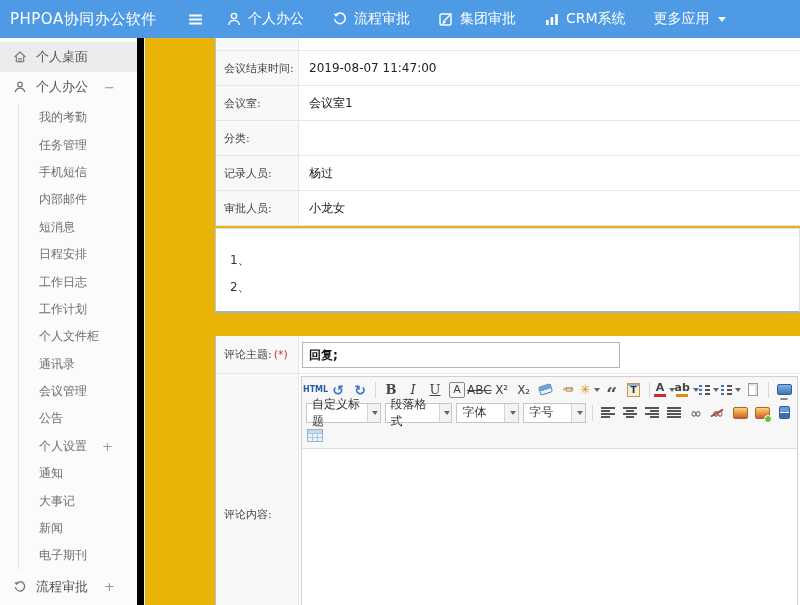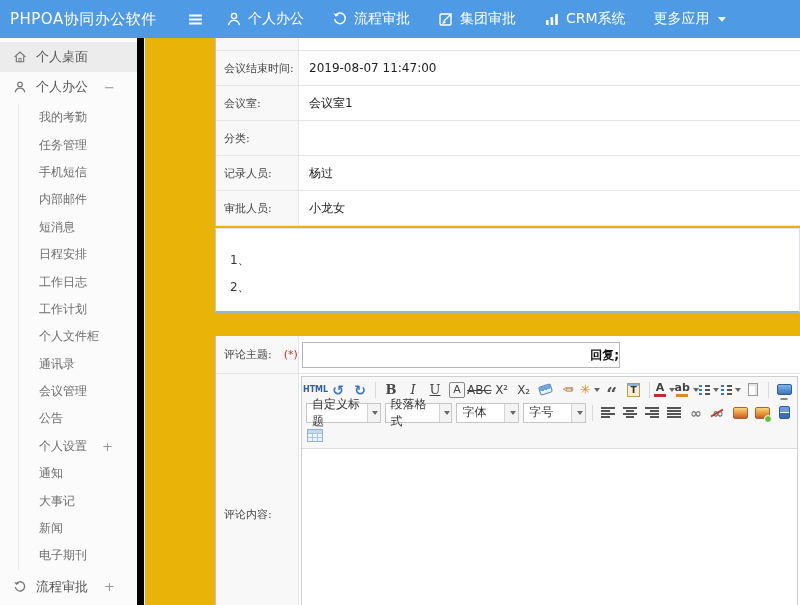--- a/index.html
+++ b/index.html
@@ -38,24 +38,24 @@
   .fl { width:83px; background:#f8f8f8; border-right:1px solid #e6e6e6; display:flex; align-items:center; padding-left:8px; font-size:11px; color:#444; }
   .fv { flex:1; display:flex; align-items:center; padding-left:10px; font-size:12px; color:#222; }
 
   .content-box { position:absolute; left:70px; top:190px; width:585px; height:85px; background:#fff; border:1px solid #d9e2ea; border-bottom:2px solid #9cb6ca; border-left:1px solid #b5cadb; padding:18px 0 0 14px; }
   .content-line { font-size:12px; color:#333; line-height:27px; }
 
   
   .ctable { top:298px; border-left:1px solid #adc6da; height:320px; }
   .crow-subject { display:flex; height:38px; border-bottom:1px solid #e6e6e6; }
   .crow-content { display:flex; height:281px; }
-  .cl { width:83px; background:#f8f8f8; border-right:1px solid #e6e6e6; display:flex; align-items:center; padding-left:8px; font-size:11px; color:#444; gap:12px; }
+  .cl { width:83px; background:#f8f8f8; border-right:1px solid #e6e6e6; display:flex; align-items:center; padding-left:8px; font-size:11px; color:#444; gap:2px; }
   .cv { flex:1; position:relative; }
   .required { color:#d9302c; }
-  .subject-input { position:absolute; left:3px; top:6px; width:318px; height:26px; border:1px solid #b5b5b5; font-size:12px; font-weight:bold; color:#111; padding-left:6px; font-family:"DejaVu Sans",sans-serif; background:#fff;text-align:right; }
+  .subject-input { position:absolute; left:3px; top:6px; width:318px; height:26px; border:1px solid #b5b5b5; font-size:12px; font-weight:bold; color:#111; padding-left:6px; font-family:"DejaVu Sans",sans-serif; background:#fff; }
 
   
   .editor { position:absolute; left:2px; top:2px; right:2px; bottom:2px; border:1px solid #cfcfcf; background:#fff; display:flex; flex-direction:column; }
   .toolbar { background:#f7f7f7; border-bottom:1px solid #ddd; padding:1px 2px; }
   .tb-row { display:flex; align-items:center; flex-wrap:nowrap; min-height:23px; }
   .tb-btn { min-width:20px; height:20px; display:inline-flex; align-items:center; justify-content:center; margin:0 1px; border-radius:2px; font-size:13px; color:#444; cursor:pointer; position:relative; }
   .tb-sep { width:1px; height:16px; background:#d8d8d8; margin:0 4px; }
   .tb-caret { width:0; height:0; border-left:3px solid transparent; border-right:3px solid transparent; border-top:4px solid #666; margin-left:3px; }
   .t-html { font-size:8px; font-weight:bold; color:#2a5fa8; }
   .t-blue { color:#3a76c8; font-weight:bold; font-size:14px; }

